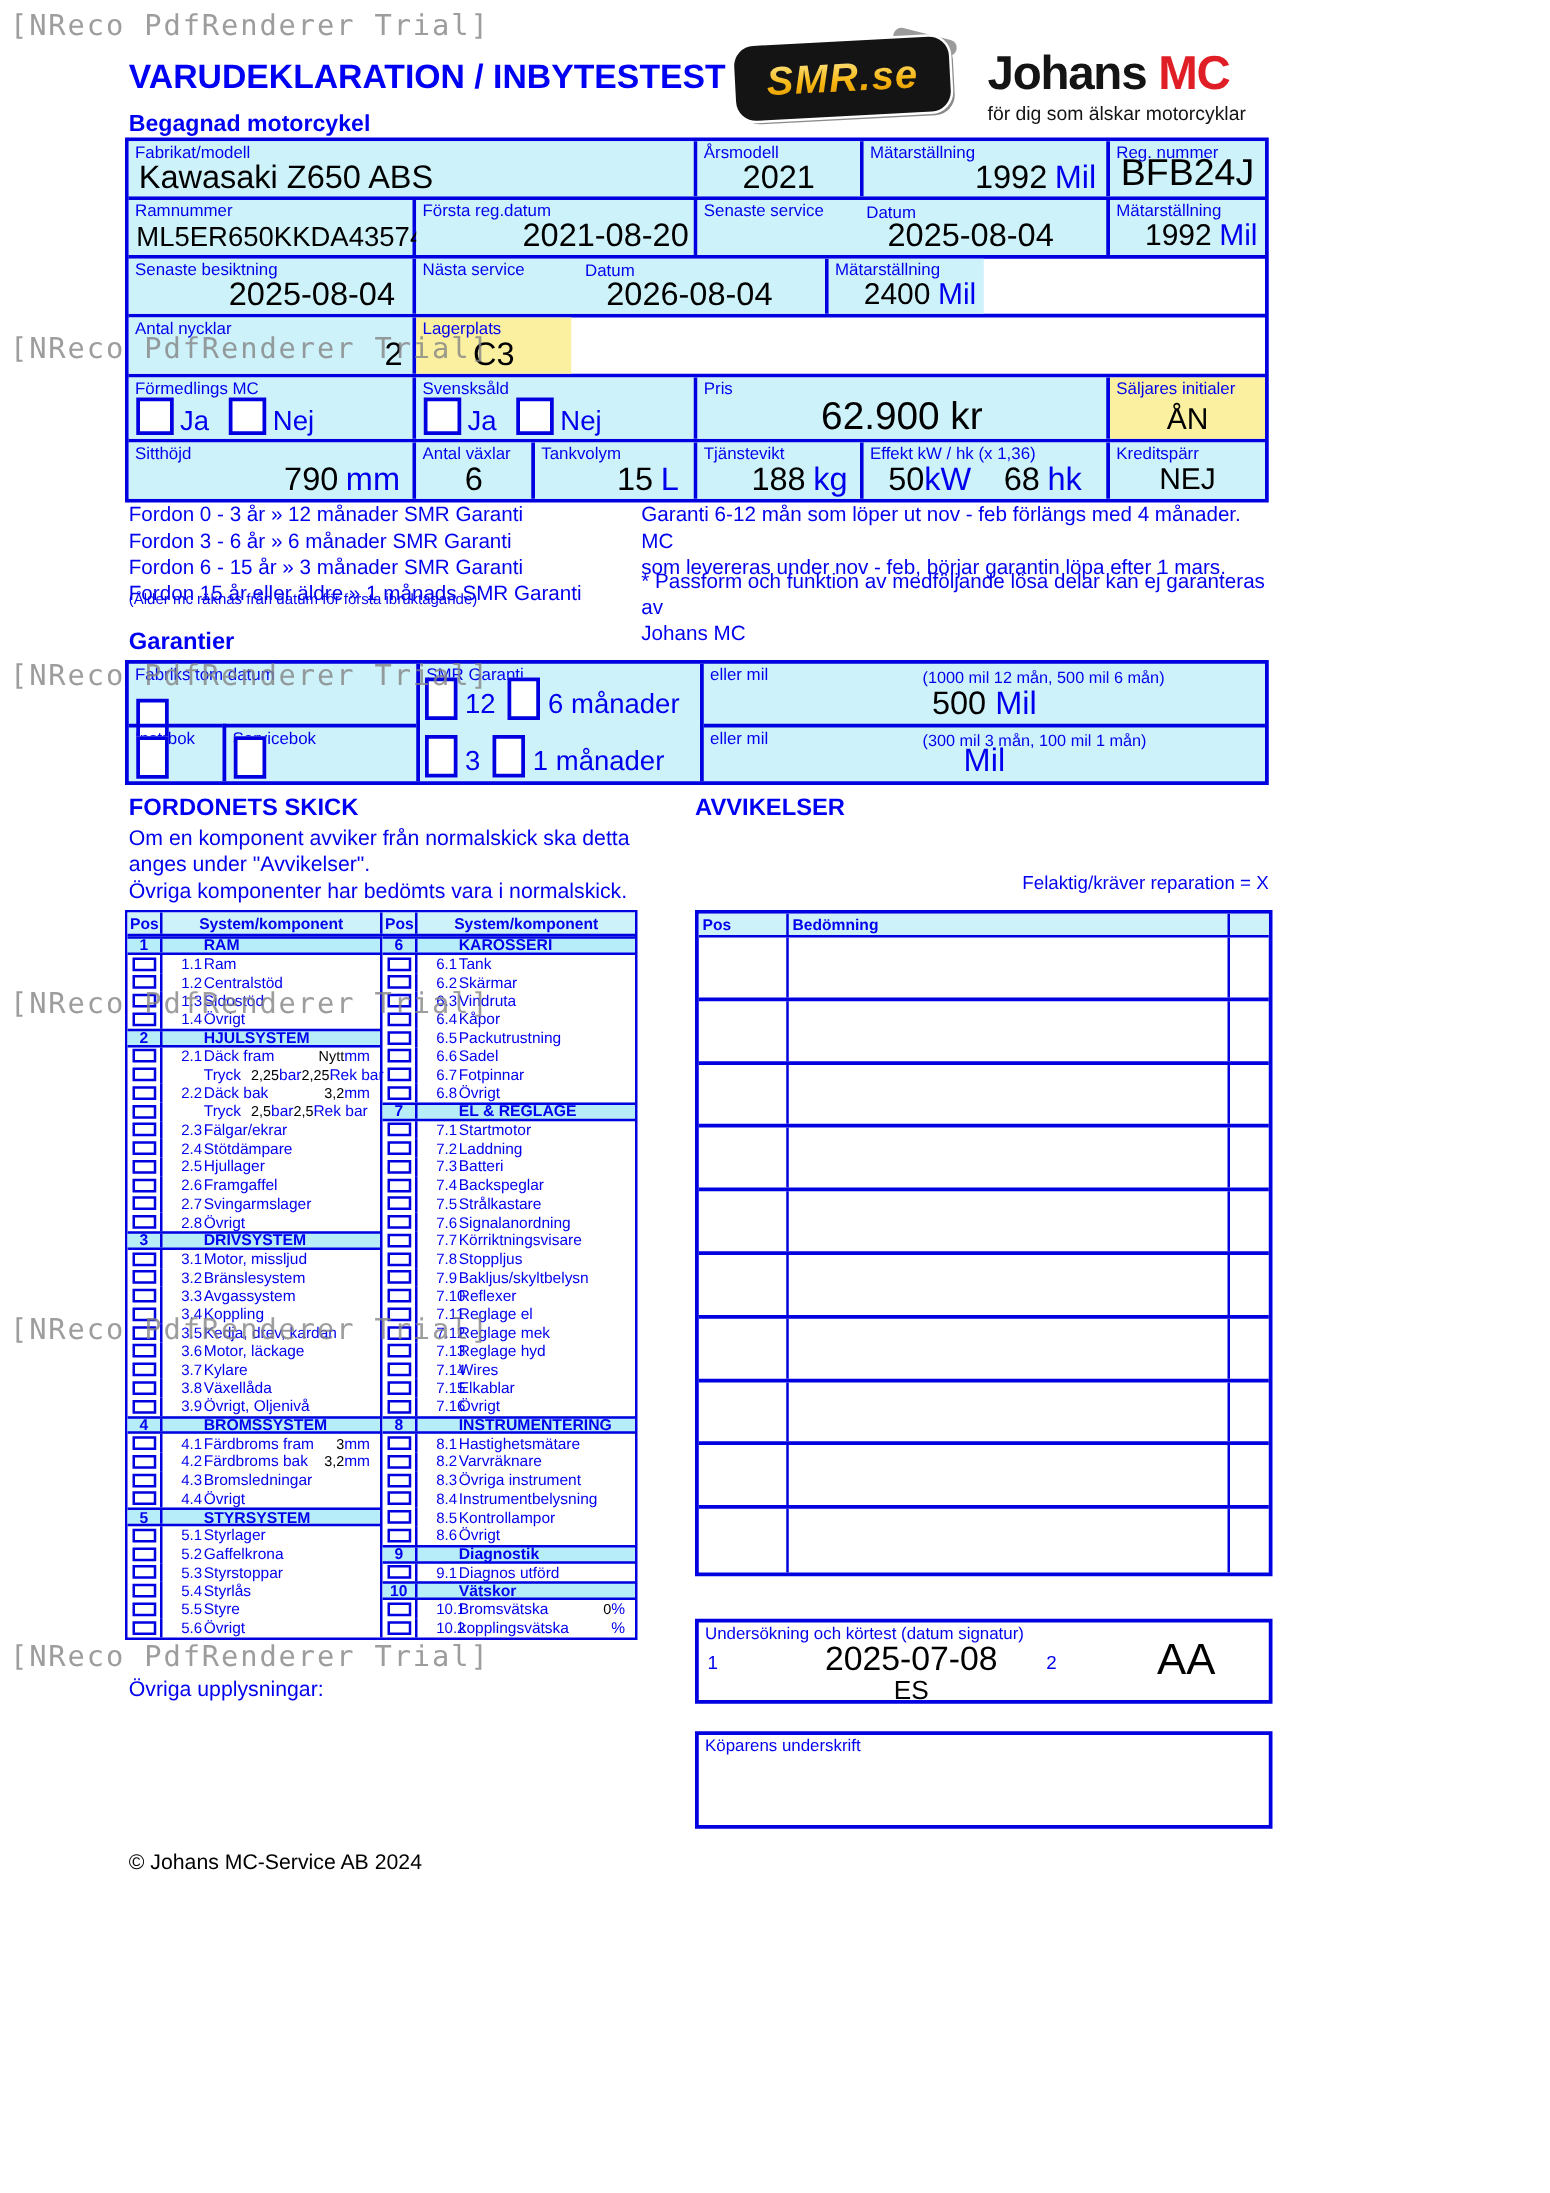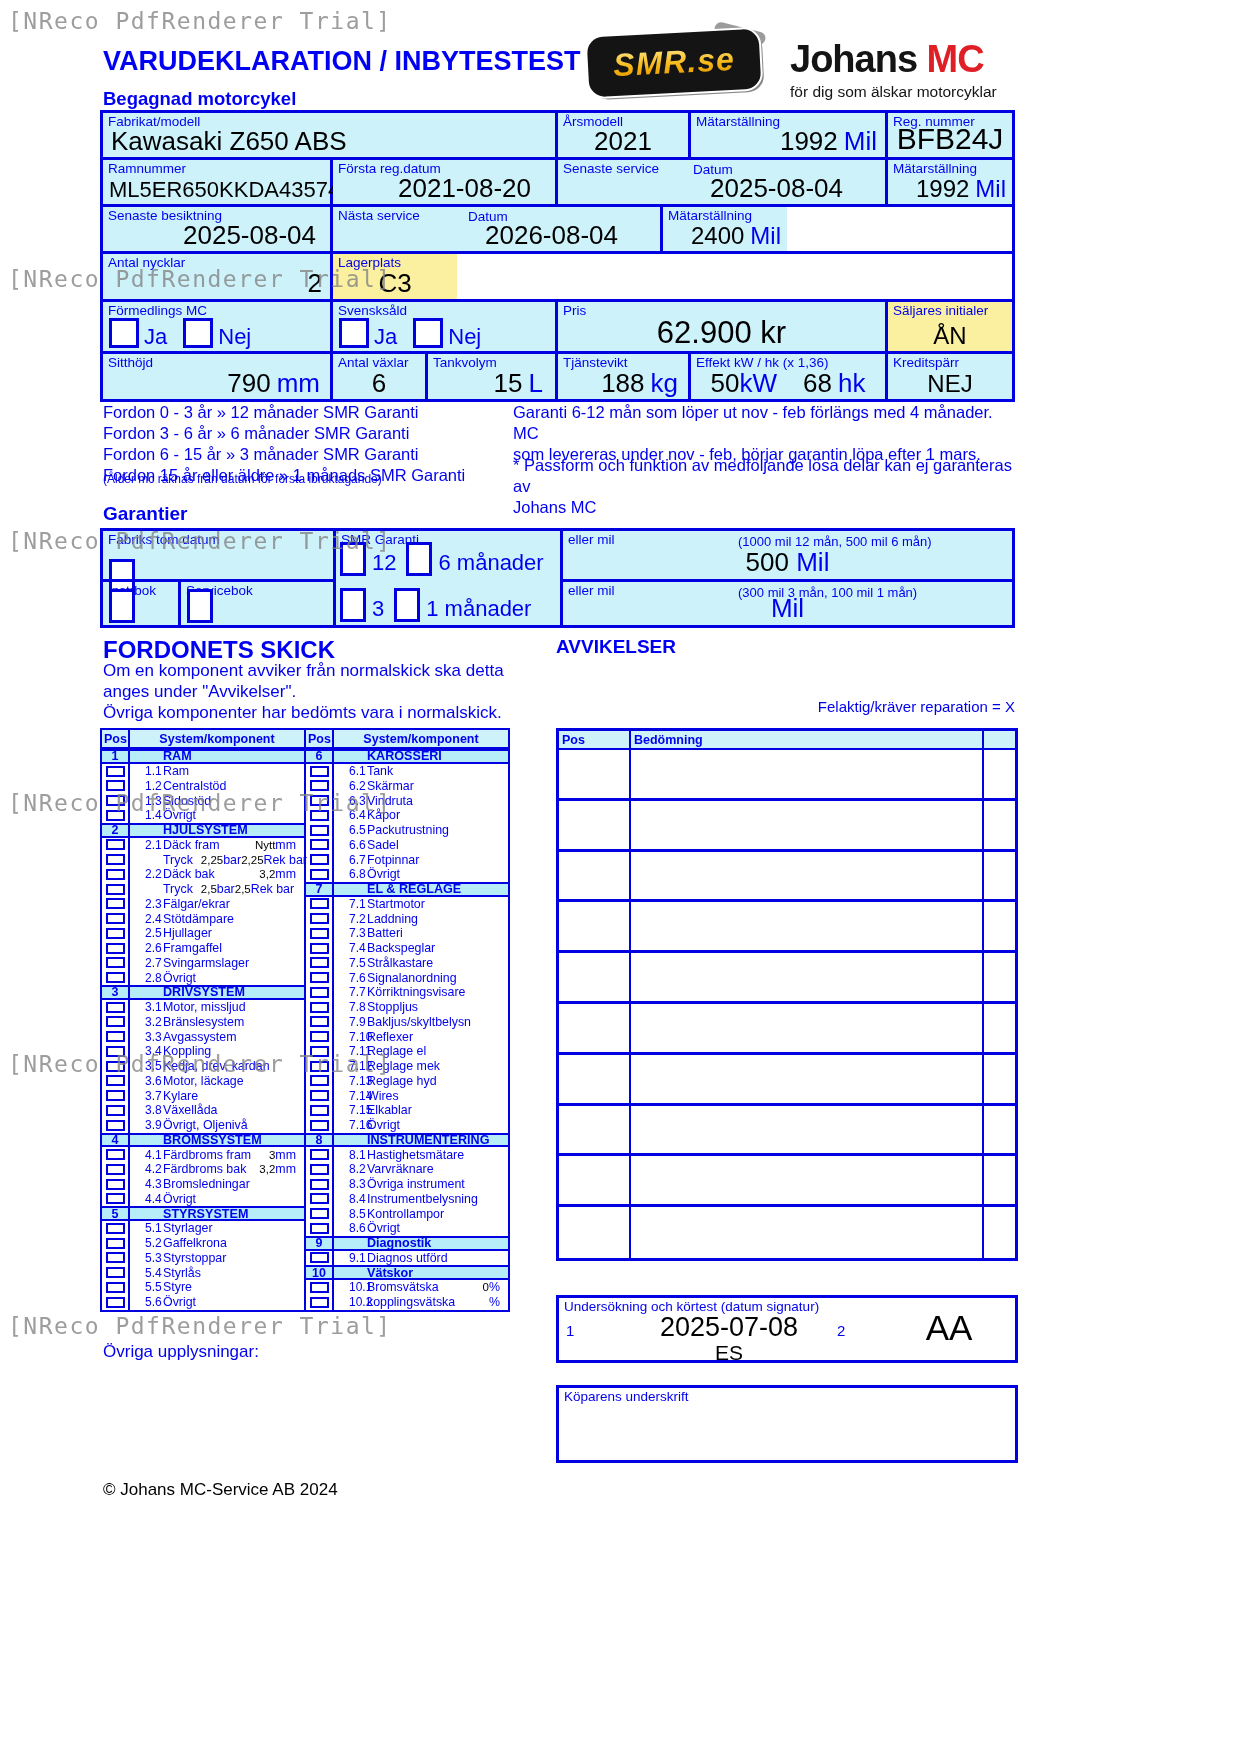--- a/index.html
+++ b/index.html
@@ -59,21 +59,21 @@
   
   .ghead{position:absolute;left:103px;top:503px;font-size:19px;font-weight:bold;color:#0000f2}
   .gt{position:absolute;left:100px;top:528px;width:915px;height:100px;border:3px solid var(--b);background:var(--cy);box-sizing:border-box}
   .gc{position:absolute;box-sizing:border-box}
   .gck{width:26px;height:34px;background:#fff;border:3px solid var(--b);box-sizing:border-box;flex:none}
   .gbig{font-size:22px;color:var(--t);line-height:1;margin:0 10px 2px 6px}
   .gnote{position:absolute;top:3px;left:175px;font-size:13px;color:var(--t);white-space:nowrap}
   .gval{position:absolute;left:0;right:0;bottom:4px;text-align:center;font-size:26px;line-height:1;color:#000}
 
   
-  .h-skick{position:absolute;left:103px;top:636px;font-size:24px;font-weight:bold;color:#0000f2}
+  .h-skick{position:absolute;left:103px;top:636px;font-size:19px;font-weight:bold;color:#0000f2}
   .h-avv{position:absolute;left:556px;top:636px;font-size:19px;font-weight:bold;color:#0000f2}
   .skicknote{position:absolute;left:103px;top:660px;font-size:17px;color:var(--t);line-height:1.24;white-space:pre-line}
   .legend{position:absolute;right:225px;top:698px;font-size:15px;color:var(--t)}
 
   
   .ct{position:absolute;left:100px;top:728px;width:410px;border:2px solid var(--b);background:#fff;box-sizing:border-box}
   .cthead{display:flex;height:17px;background:var(--cy);border-bottom:2px solid var(--b);color:var(--t);font-weight:bold;font-size:12.5px;align-items:center}
   .cthead div{box-sizing:border-box;height:100%;display:flex;align-items:center}
   .cth1{width:28px;border-right:2px solid var(--b);padding-left:2px}
   .cth2{width:176px;border-right:2px solid var(--b);justify-content:center}
@@ -175,21 +175,21 @@
     </div>
     <div class="vrow" style="height:44px">
       <div class="vc" style="width:230px">
         <span class="lbl">Ramnummer</span>
         <div class="val" style="padding-left:6px;font-size:22px">
             <span>ML5ER650KKDA43574</span>
           </div>
       </div>
       <div class="vc" style="width:225px">
         <span class="lbl">Första reg.datum</span>
-        <div class="val right" style="padding-right:24px">
+        <div class="val right" style="padding-right:4px">
             <span>2021-08-20</span>
           </div>
       </div>
       <div class="vc" style="width:330px">
         <span class="lbl">Senaste service</span>
         <span class="lbl2">Datum</span>
         <div class="val right" style="padding-right:42px">
             <span>2025-08-04</span>
           </div>
       </div>

